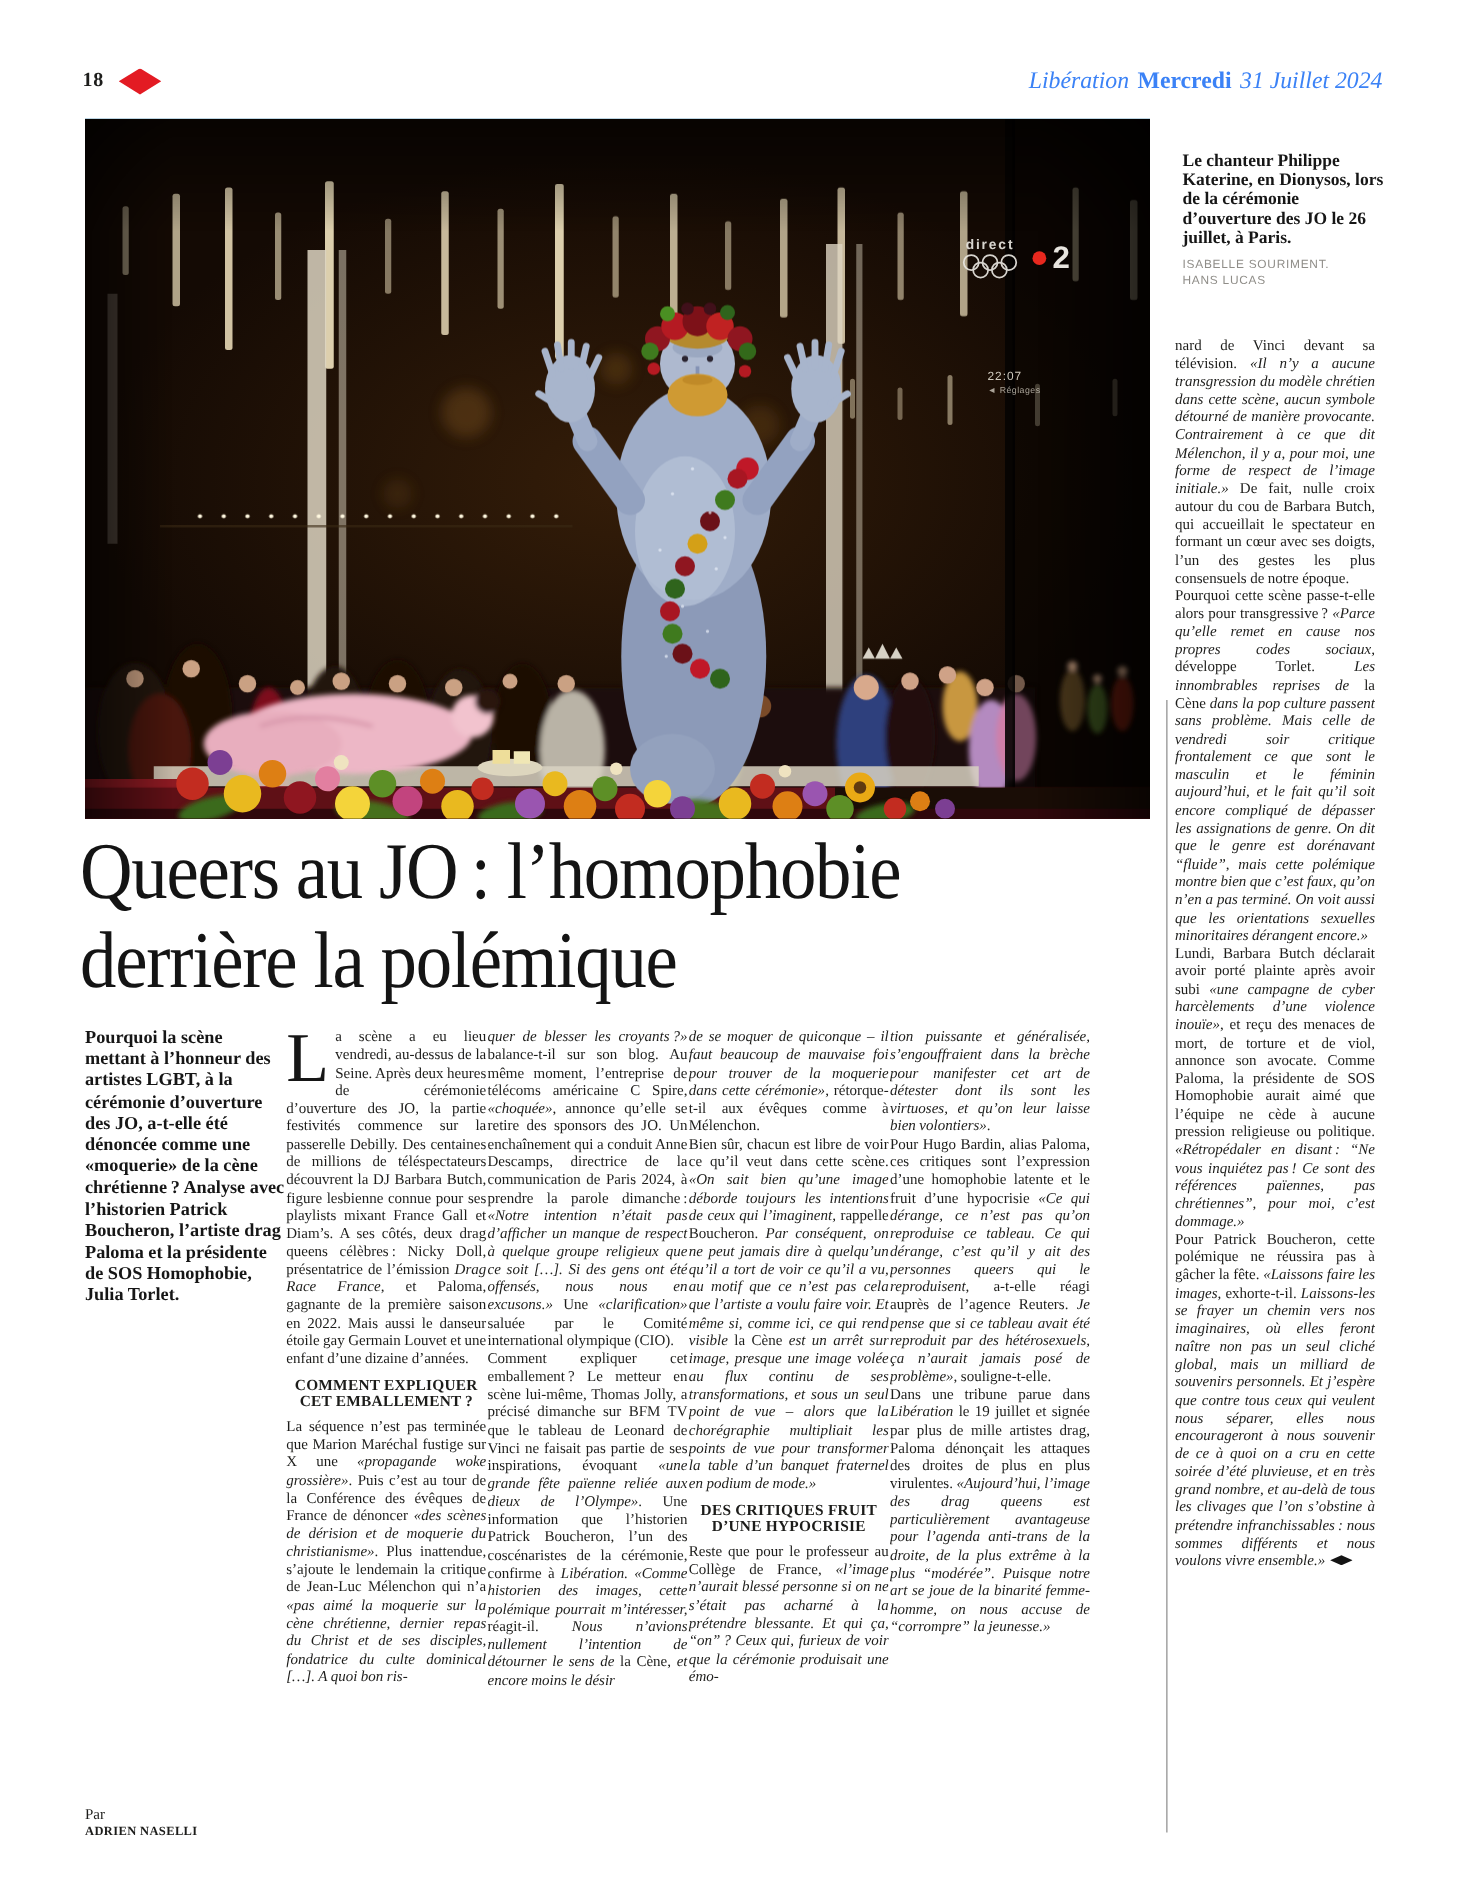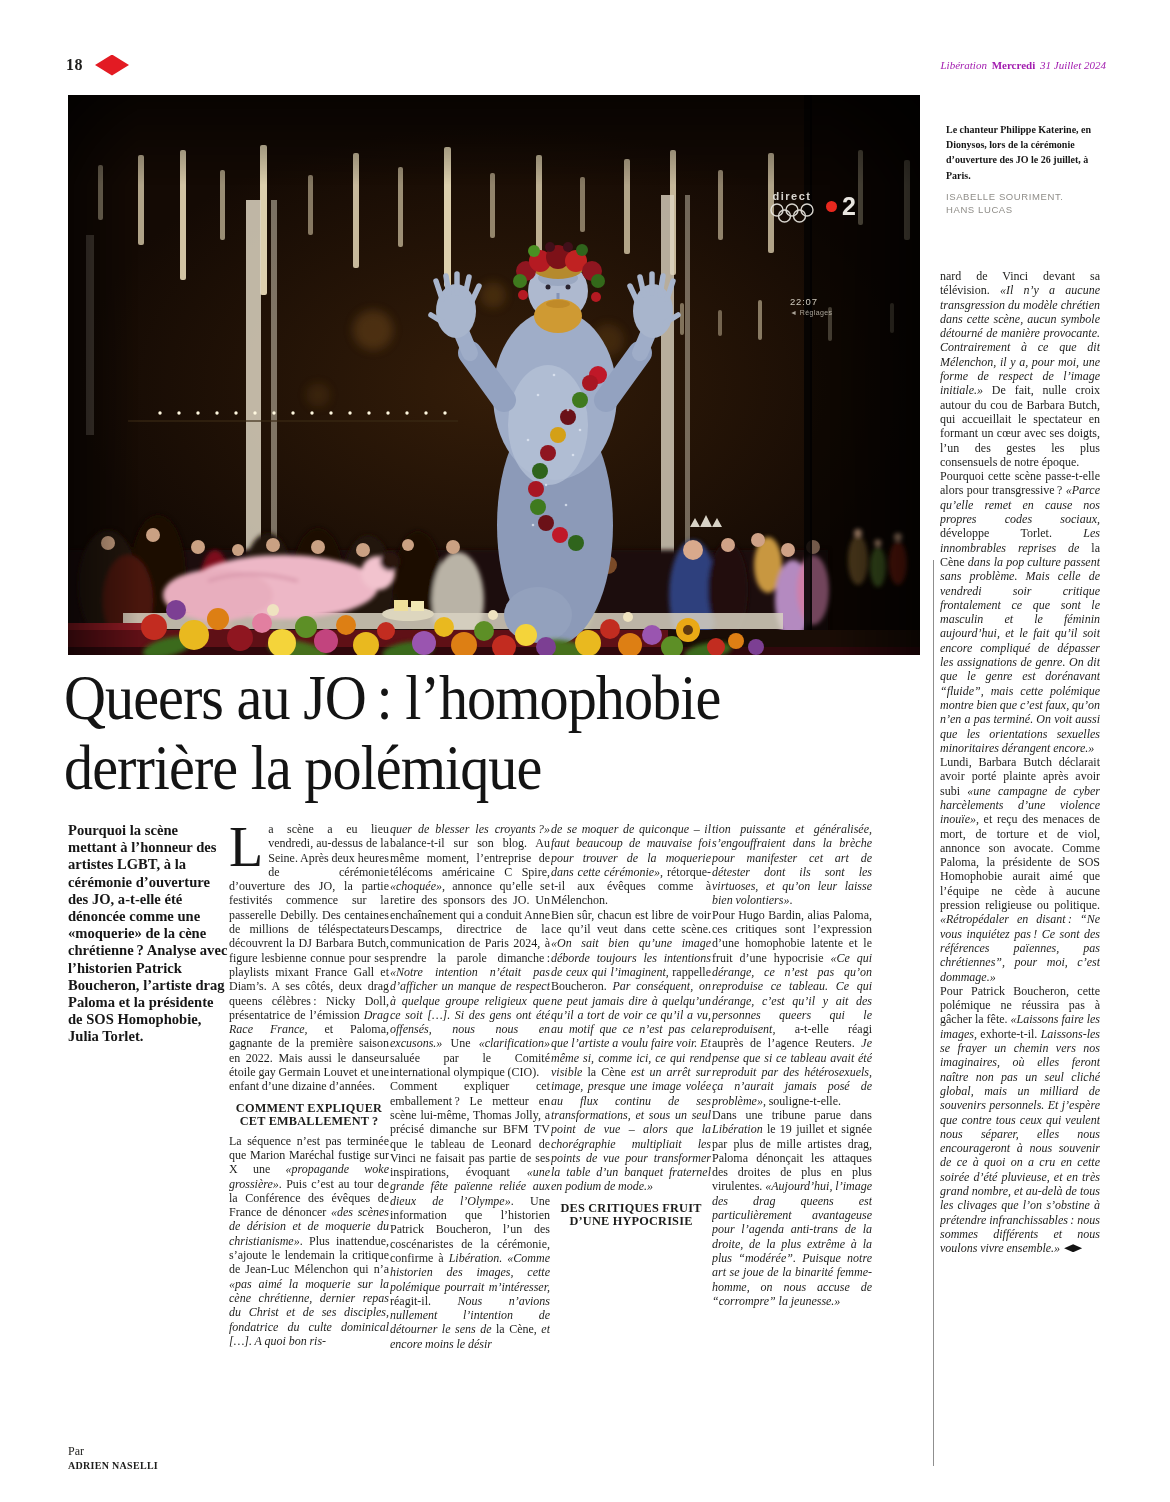--- a/index.html
+++ b/index.html
@@ -9,42 +9,42 @@
   .bd{font-weight:bold;}
 
   
   .pageheader{position:absolute;left:66px;right:64px;top:52px;height:26px;
               display:flex;justify-content:space-between;align-items:center;}
   .pagenum-wrap{display:flex;align-items:center;}
   .pagenum{font-size:16px;font-weight:bold;letter-spacing:.5px;}
   .diamond{display:inline-block;width:34px;height:21px;margin-left:12px;
            clip-path:polygon(50% 0,100% 50%,50% 100%,0 50%);}
   .diamond.red{background:#e31b23;}
-  .masthead{font-size:11px;color:#a21caf;}
+  .masthead{font-size:19px;color:#3b82f6;}
   .masthead .sep{display:inline-block;width:2px;}
 
   
   .photo{position:absolute;left:68px;top:95px;width:852px;height:560px;margin:0;
          background:#0369a1;overflow:hidden;}
   .photo svg.scene{position:absolute;left:0;top:0;}
   .tv-direct{position:absolute;left:697px;top:96px;width:54px;text-align:center;
              color:#e9e6e0;opacity:.92;}
   .direct-label{display:block;font-family:"Liberation Sans",sans-serif;font-size:11px;
                 font-weight:bold;letter-spacing:1.5px;line-height:11px;}
   .f2{position:absolute;left:758px;top:99px;display:flex;align-items:center;gap:5px;}
   .f2 .dot{display:inline-block;width:11px;height:11px;border-radius:50%;background:#e8281e;}
   .f2 .two{font-family:"Liberation Sans",sans-serif;font-weight:bold;font-size:25px;
            line-height:25px;color:#e8e5df;}
   .tv-clock{position:absolute;left:722px;top:201px;color:#cfc9bd;
             font-family:"Liberation Sans",sans-serif;font-size:9.5px;letter-spacing:.8px;}
   .tv-settings{font-size:7px;letter-spacing:.4px;opacity:.8;margin-top:2px;}
 
   
   .caption-block{position:absolute;left:946px;top:122px;width:164px;}
-  .caption{margin:0;font-size:10px;line-height:15.2px;font-weight:bold;color:#161616;}
+  .caption{margin:0;font-size:14px;line-height:15.2px;font-weight:bold;color:#161616;}
   .credit{margin:7px 0 0 0;font-family:"Liberation Sans",sans-serif;font-size:9.5px;
           line-height:13px;color:#8f8d88;letter-spacing:.6px;}
 
   
   .headline{position:absolute;left:64px;top:662px;width:890px;margin:0;font-weight:400;
             font-size:60px;line-height:66px;letter-spacing:-1px;color:#141414;
             transform:scale(.97,1.07);transform-origin:top left;}
 
   
   .cols{position:absolute;left:68px;top:822px;width:852px;height:650px;
@@ -427,20 +427,21 @@
 
     <div class="col body">
       <p><span class="it">quer de blesser les croyants ?»</span> balance-t-il sur son blog. Au même moment, l’entreprise de télécoms américaine C Spire, <span class="it">«choquée»</span>, annonce qu’elle se retire des sponsors des JO. Un enchaînement qui a conduit Anne Descamps, directrice de la communication de Paris 2024, à prendre la parole dimanche : <span class="it">«Notre intention n’était pas d’afficher un manque de respect à quelque groupe religieux que ce soit […]. Si des gens ont été offensés, nous nous en excusons.»</span> Une <span class="it">«clarification»</span> saluée par le Comité international olympique (CIO).</p>
       <p>Comment expliquer cet emballement ? Le metteur en scène lui-même, Thomas Jolly, a précisé dimanche sur BFM TV que le tableau de Leonard de Vinci ne faisait pas partie de ses inspirations, évoquant <span class="it">«une grande fête païenne reliée aux dieux de l’Olympe»</span>. Une information que l’historien Patrick Boucheron, l’un des coscénaristes de la cérémonie, confirme à <span class="it">Libération. «Comme historien des images, cette polémique pourrait m’intéresser,</span> réagit-il. <span class="it">Nous n’avions nullement l’intention de détourner le sens de</span> la Cène, <span class="it">et encore moins le désir</span></p>
     </div>
 
     <div class="col body">
       <p><span class="it">de se moquer de quiconque – il faut beaucoup de mauvaise foi pour trouver de la moquerie dans cette cérémonie»</span>, rétorque-t-il aux évêques comme à Mélenchon.</p>
       <p>Bien sûr, chacun est libre de voir ce qu’il veut dans cette scène. <span class="it">«On sait bien qu’une image déborde toujours les intentions de ceux qui l’imaginent,</span> rappelle Boucheron. <span class="it">Par conséquent, on ne peut jamais dire à quelqu’un qu’il a tort de voir ce qu’il a vu, au motif que ce n’est pas cela que l’artiste a voulu faire voir. Et même si, comme ici, ce qui rend visible</span> la Cène <span class="it">est un arrêt sur image, presque une image volée au flux continu de ses transformations, et sous un seul point de vue – alors que la chorégraphie multipliait les points de vue pour transformer la table d’un banquet fraternel en podium de mode.»</span></p>
       <h3 class="subhead">DES CRITIQUES FRUIT D’UNE HYPOCRISIE</h3>
+      <p>Reste que pour le professeur au Collège de France, <span class="it">«l’image n’aurait blessé personne si on ne s’était pas acharné à la prétendre blessante. Et qui ça, “on” ? Ceux qui, furieux de voir que la cérémonie produisait une émo-</span></p>
     </div>
 
     <div class="col body">
       <p><span class="it">tion puissante et généralisée, s’engouffraient dans la brèche pour manifester cet art de détester dont ils sont les virtuoses, et qu’on leur laisse bien volontiers»</span>.</p>
       <p>Pour Hugo Bardin, alias Paloma, ces critiques sont l’expression d’une homophobie latente et le fruit d’une hypocrisie <span class="it">«Ce qui dérange, ce n’est pas qu’on reproduise ce tableau. Ce qui dérange, c’est qu’il y ait des personnes queers qui le reproduisent,</span> a-t-elle réagi auprès de l’agence Reuters. <span class="it">Je pense que si ce tableau avait été reproduit par des hétérosexuels, ça n’aurait jamais posé de problème»</span>, souligne-t-elle.</p>
       <p>Dans une tribune parue dans <span class="it">Libération</span> le 19 juillet et signée par plus de mille artistes drag, Paloma dénonçait les attaques des droites de plus en plus virulentes. <span class="it">«Aujourd’hui, l’image des drag queens est particulièrement avantageuse pour l’agenda anti-trans de la droite, de la plus extrême à la plus “modérée”. Puisque notre art se joue de la binarité femme-homme, on nous accuse de “corrompre” la jeunesse.»</span></p>
     </div>
 
   </section>
 

